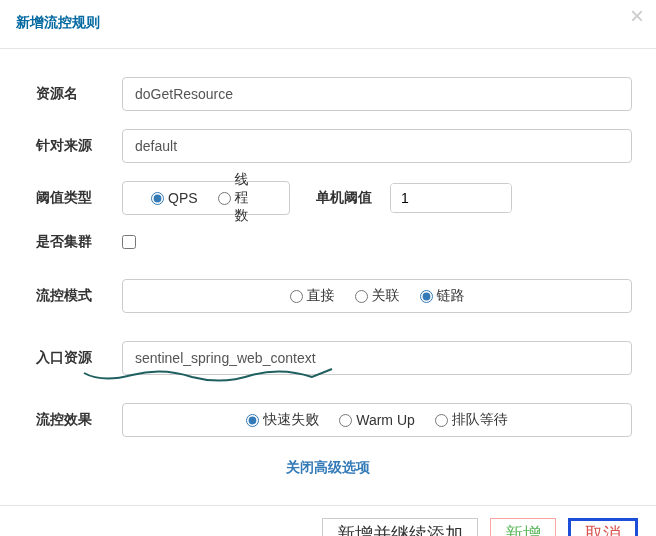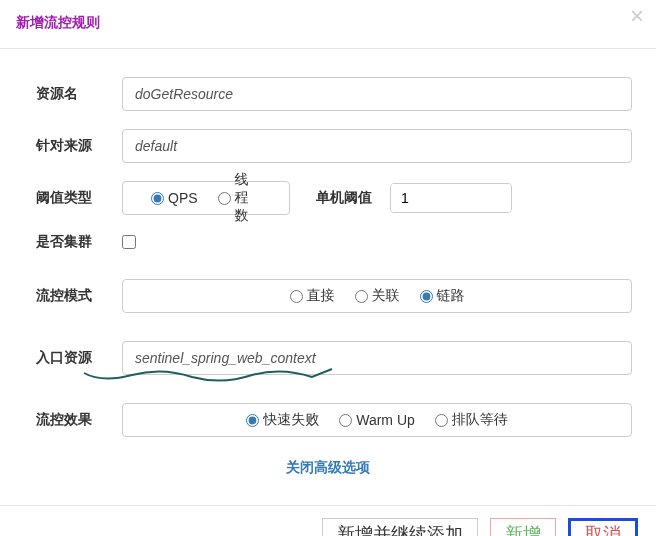--- a/index.html
+++ b/index.html
@@ -13,21 +13,21 @@
     width: 656px;
     background: #fff;
   }
   .modal-header {
     padding: 14px 16px 6px 16px;
     position: relative;
   }
   .modal-title {
     font-size: 14px;
     font-weight: bold;
-    color: #a21caf;
+    color: #0369a1;
   }
   .close-x {
     position: absolute;
     right: 12px;
     top: 4px;
     font-size: 24px;
     color: #ccc;
     cursor: pointer;
     line-height: 1;
     font-weight: 300;
@@ -59,21 +59,20 @@
   }
   .input-text {
     flex: 1;
     height: 34px;
     padding: 4px 12px;
     border: 1px solid #ccc;
     border-radius: 4px;
     font-size: 14px;
     color: #555;
     outline: none;
-    font-style: italic;
   }
   .radio-box {
     border: 1px solid #ccc;
     border-radius: 4px;
     height: 34px;
     display: inline-flex;
     align-items: center;
     padding: 0 18px 0 18px;
   }
   .radio-box.wide {

